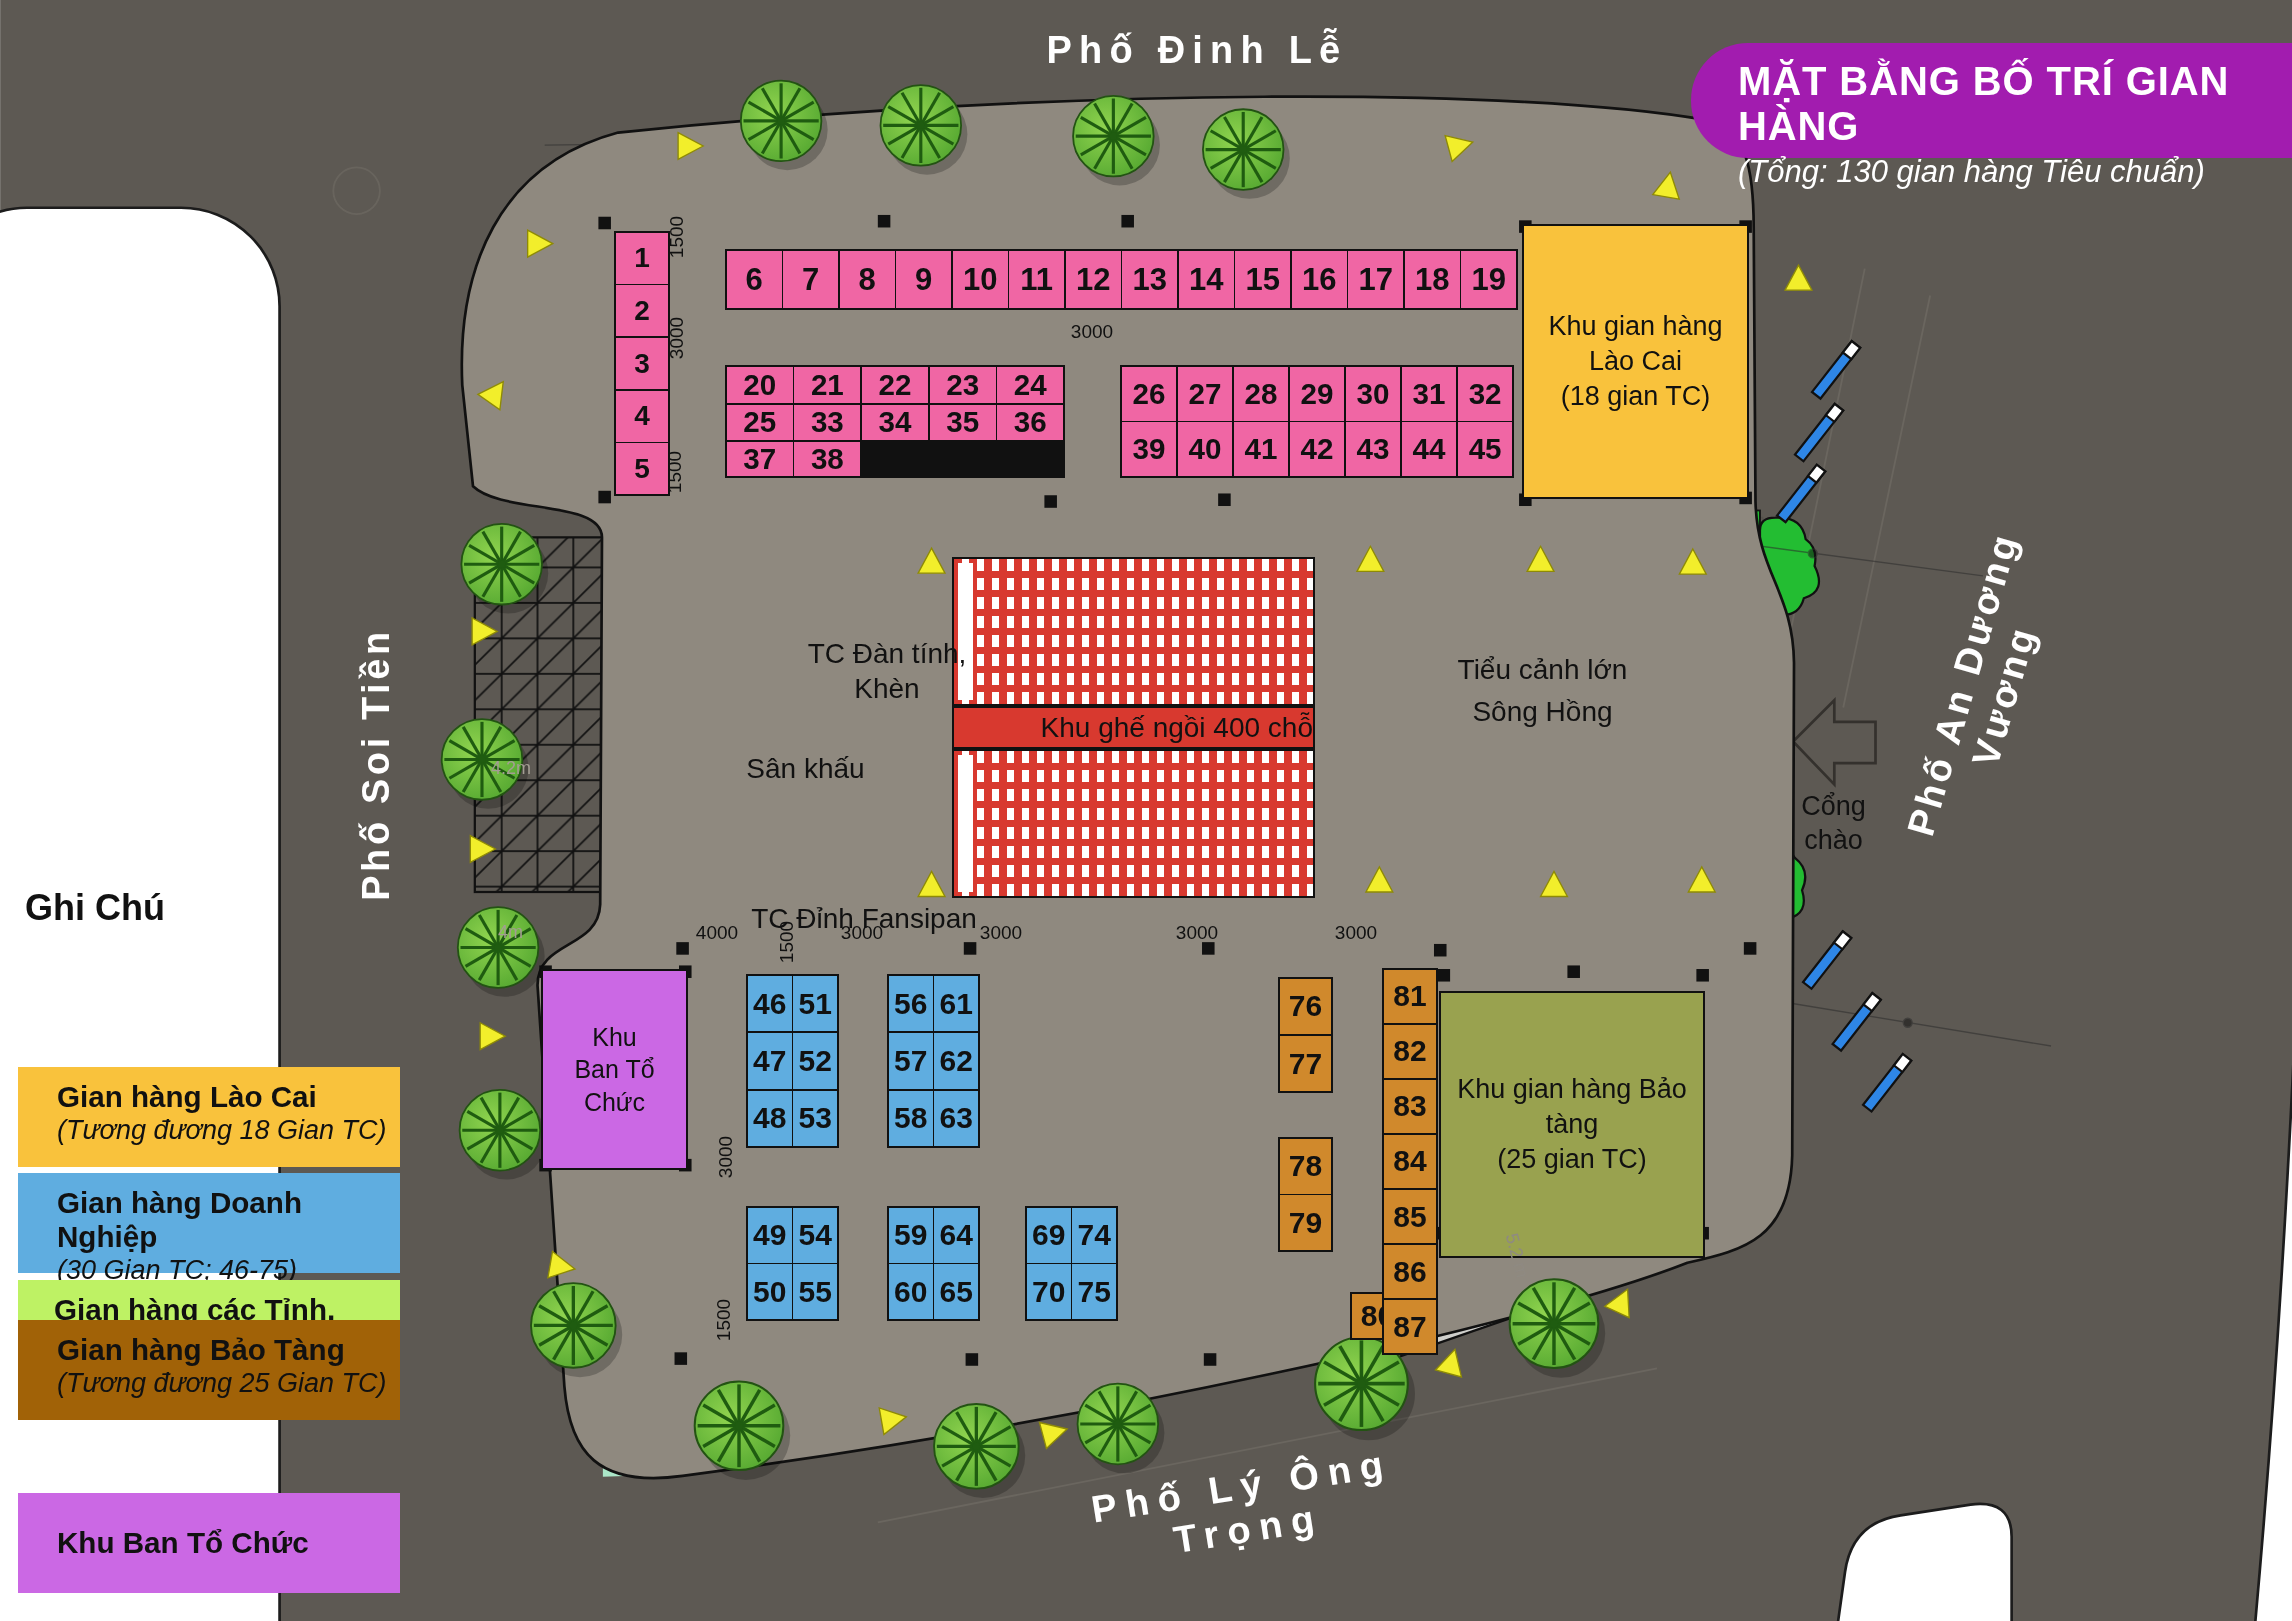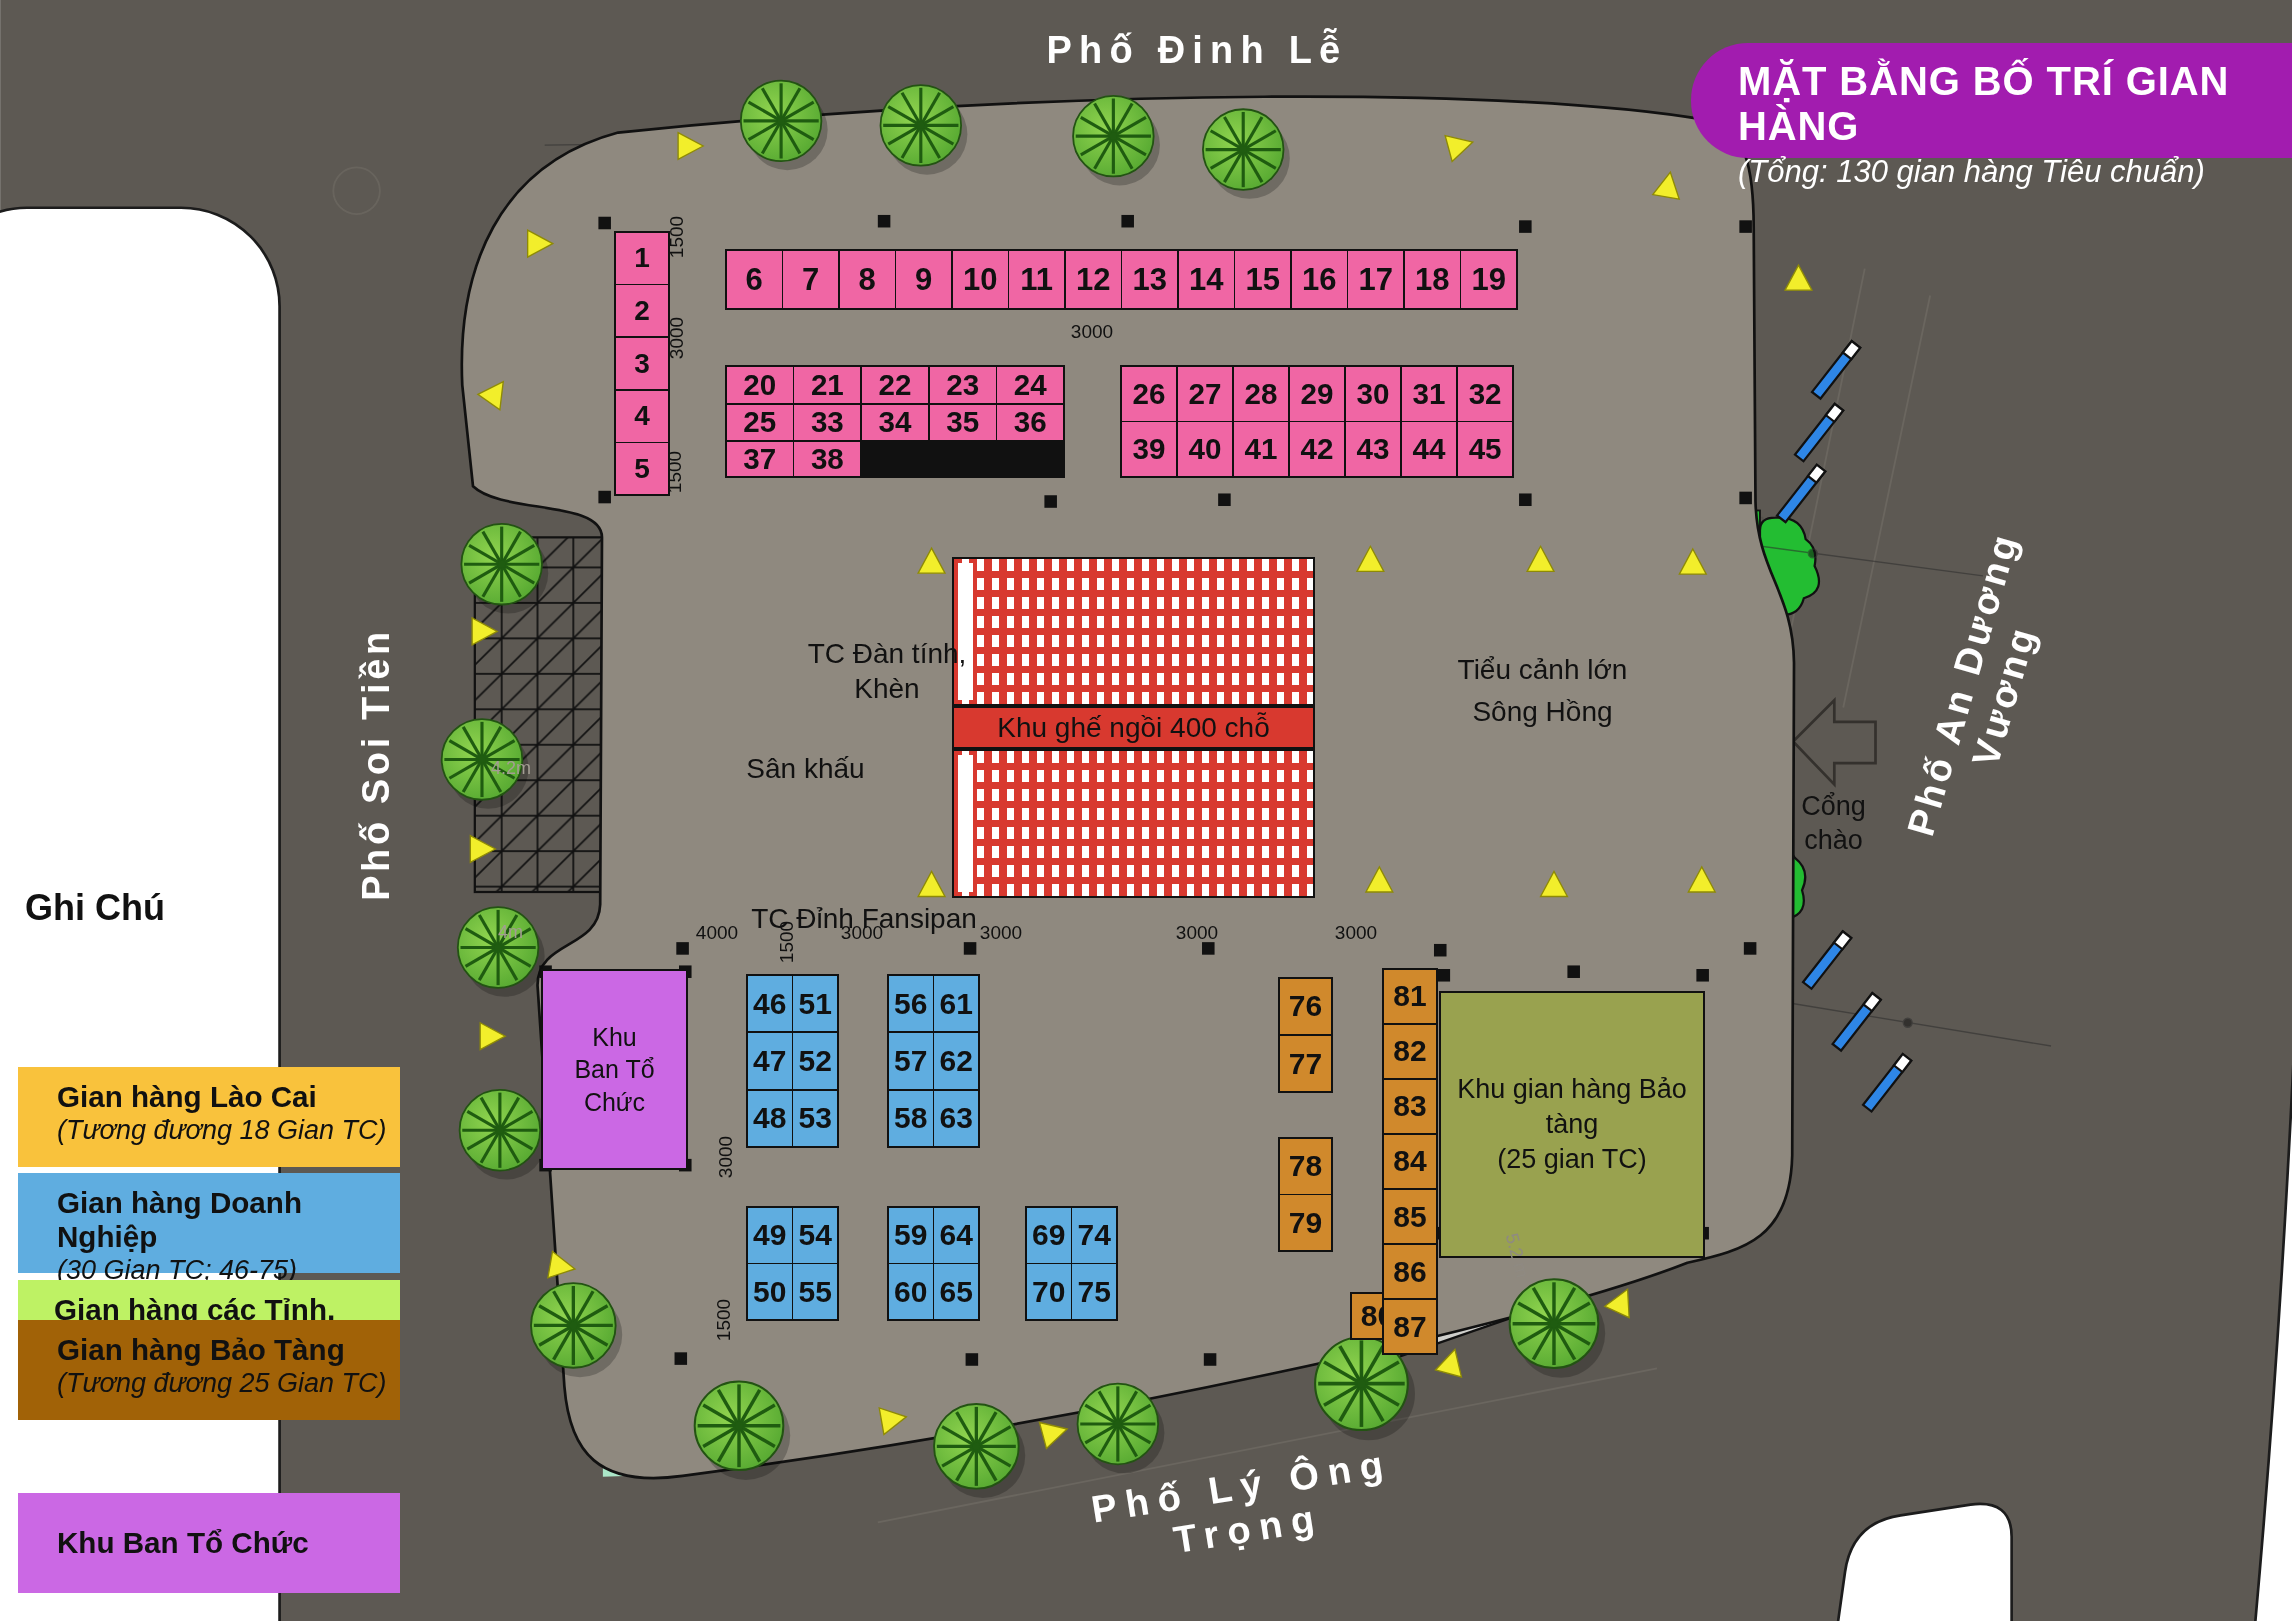--- a/index.html
+++ b/index.html
@@ -17,21 +17,21 @@
   
   .block{position:absolute;border:2.7px solid #111;box-sizing:border-box;display:flex;flex-direction:column;
          align-items:center;justify-content:center;text-align:center;font-size:27px;line-height:1.3;}
   
   .seatblock{position:absolute;border:2.7px solid #111;box-sizing:border-box;background-color:#d8392f;
      background-image:
        repeating-linear-gradient(180deg, rgba(216,57,47,0) 0 11.6px, #d8392f 11.6px 19px),
        repeating-linear-gradient(90deg, #d8392f 0 8px, #ffffff 8px 15px);}
   .seatblock:before{content:"";position:absolute;left:3.6px;top:3.6px;bottom:3.6px;width:15px;background:#fff;}
   .seatband{position:absolute;border:2.7px solid #111;box-sizing:border-box;background:#d8392f;
-     display:flex;align-items:center;justify-content:center;font-size:28px;color:#111;}
+     display:flex;align-items:center;justify-content:flex-end;font-size:28px;color:#111;}
   
   .maplabel{position:absolute;text-align:center;font-size:28px;line-height:1.25;color:#111;}
   .dim{position:absolute;font-size:19px;color:#111;text-align:center;width:72px;}
   .dim.rot{transform:rotate(-90deg);}
   .roadmark{position:absolute;font-size:18px;color:#a39d93;}
   
   .street{position:absolute;color:#fff;font-weight:bold;font-size:38px;text-align:center;}
   
   .titlebox{position:absolute;left:1691px;top:43px;width:602px;height:115px;border-radius:57px 0 0 57px;
     box-sizing:border-box;padding:16px 0 0 47px;color:#fff;}
@@ -372,20 +372,24 @@
       <div class="cell">32</div>
       <div class="cell">39</div>
       <div class="cell">40</div>
       <div class="cell">41</div>
       <div class="cell">42</div>
       <div class="cell">43</div>
       <div class="cell">44</div>
       <div class="cell">45</div>
     </div>
 
+  <div class="block" style="left: 1522px; top: 224px; width: 227px; height: 275px; background: rgb(249, 194, 60);">
+    <span>Khu gian hàng Lào Cai</span>
+    <span>(18 gian TC)</span>
+  </div>
   <div class="block" style="left: 1439px; top: 991px; width: 266px; height: 267px; background: rgb(153, 162, 79);">
     <span>Khu gian hàng Bảo tàng</span>
     <span>(25 gian TC)</span>
   </div>
   <div class="block" style="left: 541px; top: 969px; width: 147px; height: 201px; font-size: 25px; background: rgb(203, 104, 228);">
     <span>Khu</span>
     <span>Ban Tổ Chức</span>
   </div>
 
   <div class="seatblock" style="left:952px;top:557px;width:363px;height:149px;"></div>

